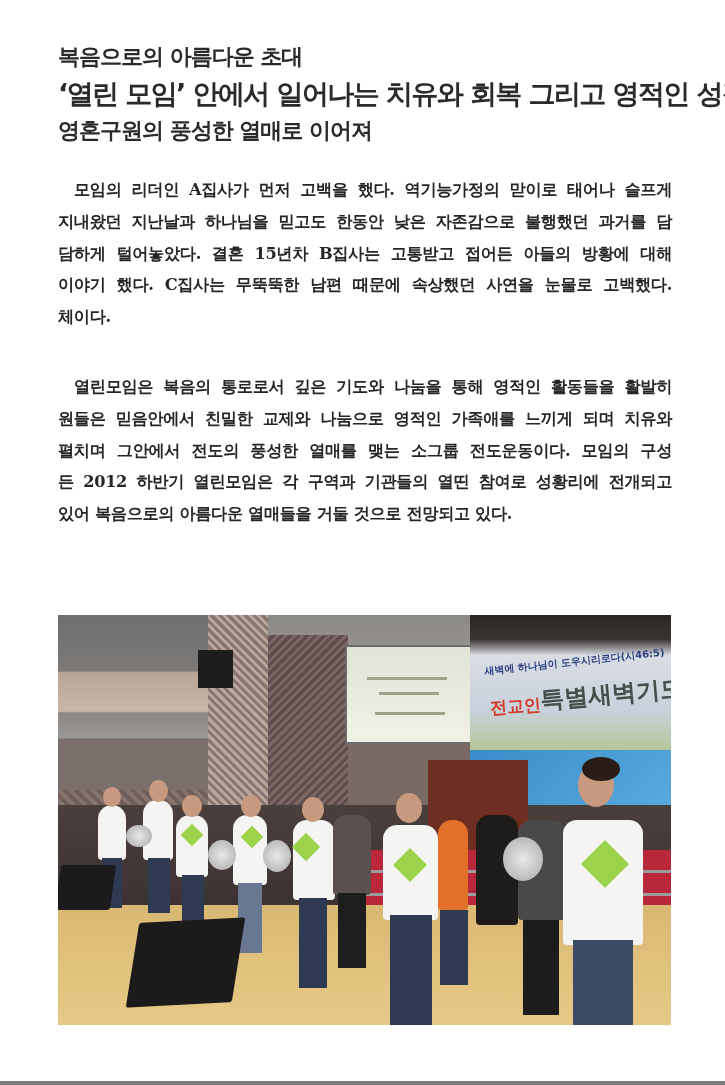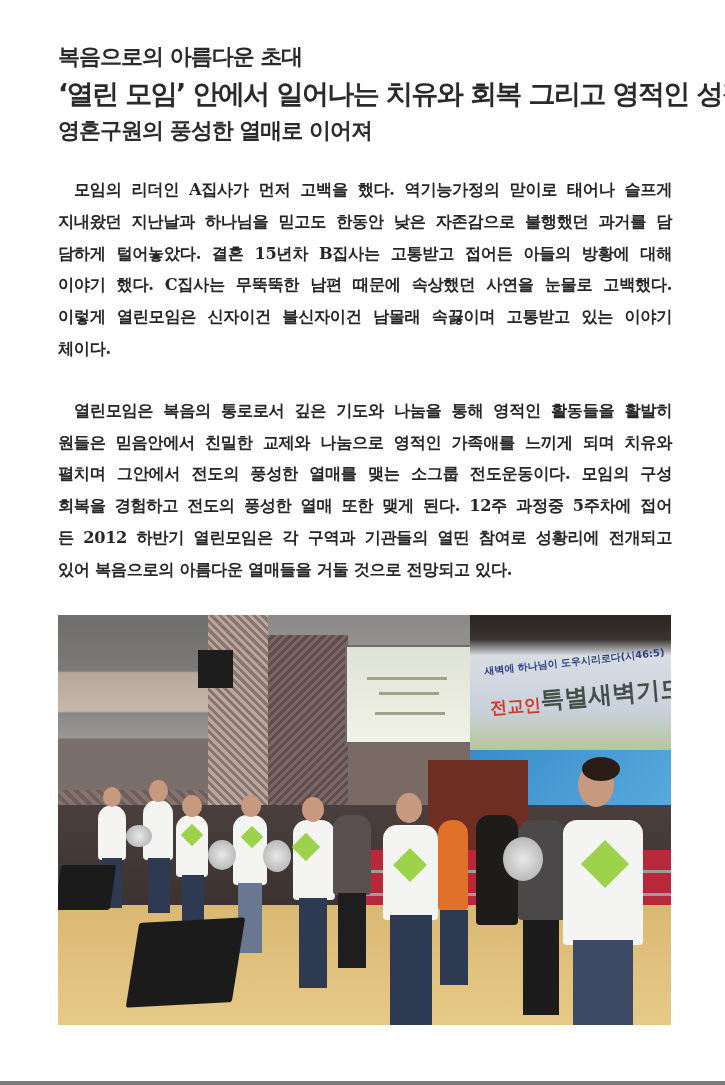--- a/index.html
+++ b/index.html
@@ -11,21 +11,21 @@
     .headline { position: absolute; left: 58px; top: 40px; width: 630px; font-family: "DejaVu Sans", "Liberation Sans", sans-serif; color: #2a2a2a; }
     .headline .kicker { font-size: 22px; font-weight: bold; line-height: 34px; letter-spacing: -1px; white-space: nowrap; }
     .headline .main { font-size: 27px; font-weight: bold; line-height: 40px; letter-spacing: -1.6px; white-space: nowrap; }
     .headline .sub { font-size: 22px; font-weight: bold; line-height: 34px; letter-spacing: -1px; white-space: nowrap; }
 
     .body-text { position: absolute; left: 58px; top: 174px; width: 614px; font-weight: bold; }
     .para { font-size: 16.2px; line-height: 31.8px; margin: 0; text-align: justify; letter-spacing: -0.35px; color: #262626; }
     .para .line { display: block; white-space: nowrap; text-align-last: justify; text-align: justify; }
     .para .line.last { text-align-last: left; }
     .para .line.indent { padding-left: 16px; }
-    .para + .para { margin-top: 30px; }
+    .para + .para { margin-top: 38px; }
 
     .photo {
       position: absolute; left: 58px; top: 615px; width: 613px; height: 410px; overflow: hidden;
       background: #7a6a64;
     }
     .photo > div { position: absolute; }
     
     .ceiling { left: 0; top: 0; width: 613px; height: 60px; background: linear-gradient(#8c8a88, #9a9692); }
     .balcony { left: 0; top: 0; width: 150px; height: 175px; background: linear-gradient(180deg,#6e6e6c 0%,#7d7a78 32%,#b7a79a 33%,#c7b8aa 55%,#8a8684 56%,#9a9896 70%,#7b6f6c 71%); }
     .wall-left { left: 0; top: 130px; width: 150px; height: 200px; background: repeating-linear-gradient(45deg,#6d5c5a 0 4px,#87766f 4px 8px); opacity: .85; }
@@ -64,28 +64,26 @@
   <div class="main">‘열린 모임’ 안에서 일어나는 치유와 회복 그리고 영적인 성장</div>
   <div class="sub">영혼구원의 풍성한 열매로 이어져</div>
 </div>
 
 <div class="body-text">
   <p class="para">
     <span class="line indent">모임의 리더인 A집사가 먼저 고백을 했다. 역기능가정의 맏이로 태어나 슬프게</span>
     <span class="line">지내왔던 지난날과 하나님을 믿고도 한동안 낮은 자존감으로 불행했던 과거를 담</span>
     <span class="line">담하게 털어놓았다. 결혼 15년차 B집사는 고통받고 접어든 아들의 방황에 대해</span>
     <span class="line">이야기 했다. C집사는 무뚝뚝한 남편 때문에 속상했던 사연을 눈물로 고백했다.</span>
-    <span class="line">이렇게 열린모임은 신자이건 불신자이건 남몰래 속끓이며 고통받고 있는 이야기</span>
     <span class="line last">체이다.</span>
   </p>
   <p class="para">
     <span class="line indent">열린모임은 복음의 통로로서 깊은 기도와 나눔을 통해 영적인 활동들을 활발히</span>
     <span class="line">원들은 믿음안에서 친밀한 교제와 나눔으로 영적인 가족애를 느끼게 되며 치유와</span>
     <span class="line">펼치며 그안에서 전도의 풍성한 열매를 맺는 소그룹 전도운동이다. 모임의 구성</span>
-    <span class="line">회복을 경험하고 전도의 풍성한 열매 또한 맺게 된다. 12주 과정중 5주차에 접어</span>
     <span class="line">든 2012 하반기 열린모임은 각 구역과 기관들의 열띤 참여로 성황리에 전개되고</span>
     <span class="line last">있어 복음으로의 아름다운 열매들을 거둘 것으로 전망되고 있다.</span>
   </p>
 </div>
 
 <div class="photo">
   <div class="ceiling"></div>
   <div class="wall-left"></div>
   <div class="balcony"></div>
   <div class="wall-mid"></div>

